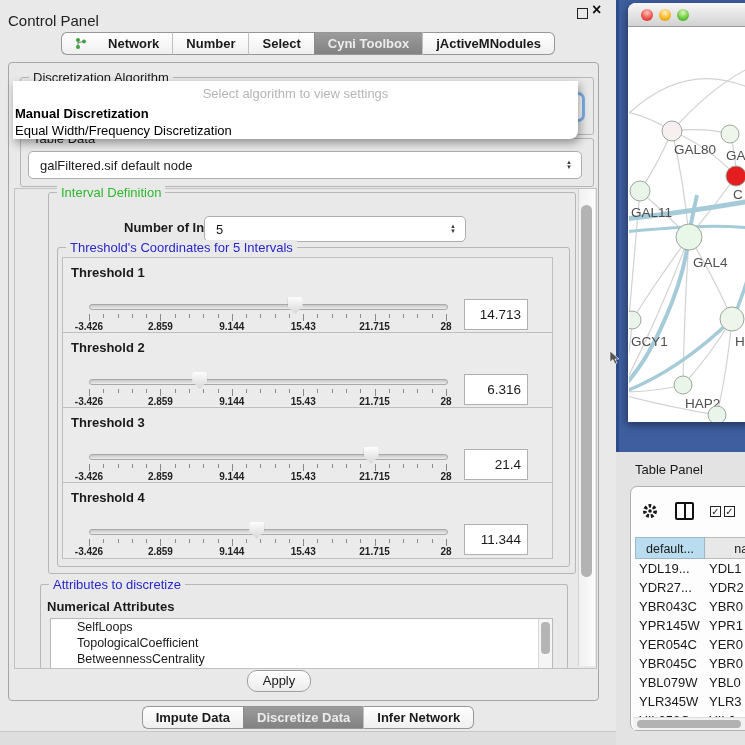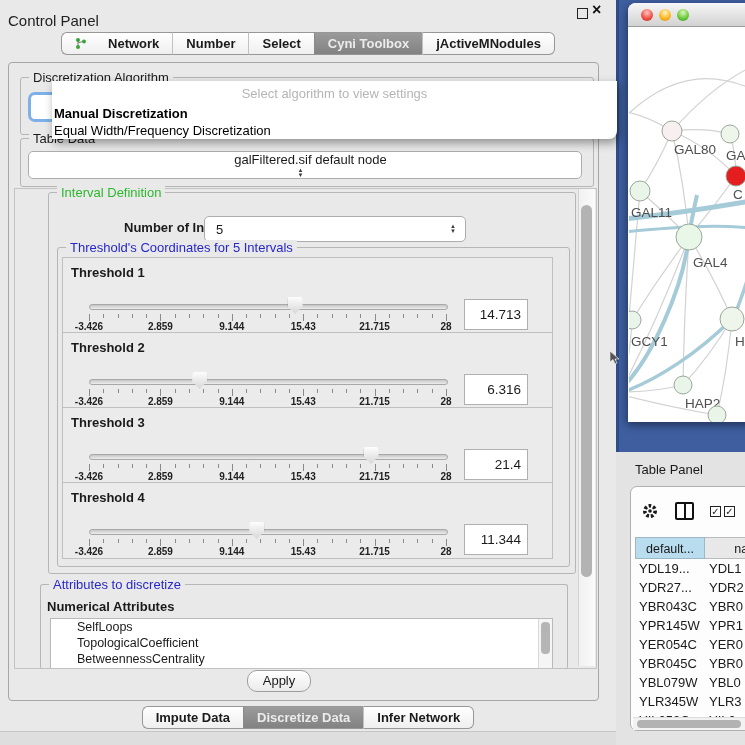--- a/index.html
+++ b/index.html
@@ -29,21 +29,21 @@
   .group{position:absolute;border:1px solid #b6b6b6;border-radius:3px;}
   .group-label{position:absolute;top:-8px;left:8px;background:#e9e9e9;padding:0 4px;font-size:13px;white-space:nowrap;}
   .lbl-green{color:#2eb82e;}
   .lbl-blue{color:#2727cc;}
 
   
   .alg-combo{position:absolute;left:28px;top:92px;width:551px;height:24px;background:#fff;border:3px solid #7db0e8;border-radius:7px;z-index:5;}
 
   
   .popup{position:absolute;left:13px;top:81px;width:565px;height:58px;background:#ffffff;border-radius:0 0 8px 0;
-         box-shadow:2px 4px 10px rgba(0,0,0,.38);z-index:50;margin-left:39px;}
+         box-shadow:2px 4px 10px rgba(0,0,0,.38);z-index:50;}
   .popup-hint{height:19px;padding-top:5px;text-align:center;color:#b5b5b5;font-size:13px;}
   .popup-opt{height:17px;line-height:17px;padding-left:2px;font-size:13px;color:#000;}
   .popup-opt.hl{font-weight:700;}
 
   
   .combo{position:absolute;background:#fff;border:1px solid #adadad;border-radius:5px;display:flex;align-items:center;}
   .combo-text{padding-left:11px;font-size:13px;flex:1;}
   .stepper{display:flex;flex-direction:column;align-items:center;margin-right:9px;color:#3a3a3a;}
   .stepper span{font-size:6px;line-height:5px;}
 
@@ -153,21 +153,21 @@
     <div class="popup">
       <div class="popup-hint">Select algorithm to view settings</div>
       <div id="popup-options">
           <div class="popup-opt hl">Manual Discretization</div>
           <div class="popup-opt">Equal Width/Frequency Discretization</div>
         </div>
     </div>
 
     <div class="group" style="left:20px;top:138px;width:572px;height:47px;">
       <span class="group-label">Table Data</span>
-      <div class="combo" style="left:7px;top:12px;width:552px;height:26px;flex-direction:column;">
+      <div class="combo" style="left:7px;top:12px;width:552px;height:26px;">
         <span class="combo-text">galFiltered.sif default node</span>
         <span class="stepper">
           <span>▲</span>
             <span>▼</span>
         </span>
       </div>
     </div>
 
     <div class="scroll-frame"></div>
     <div class="vscroll">

